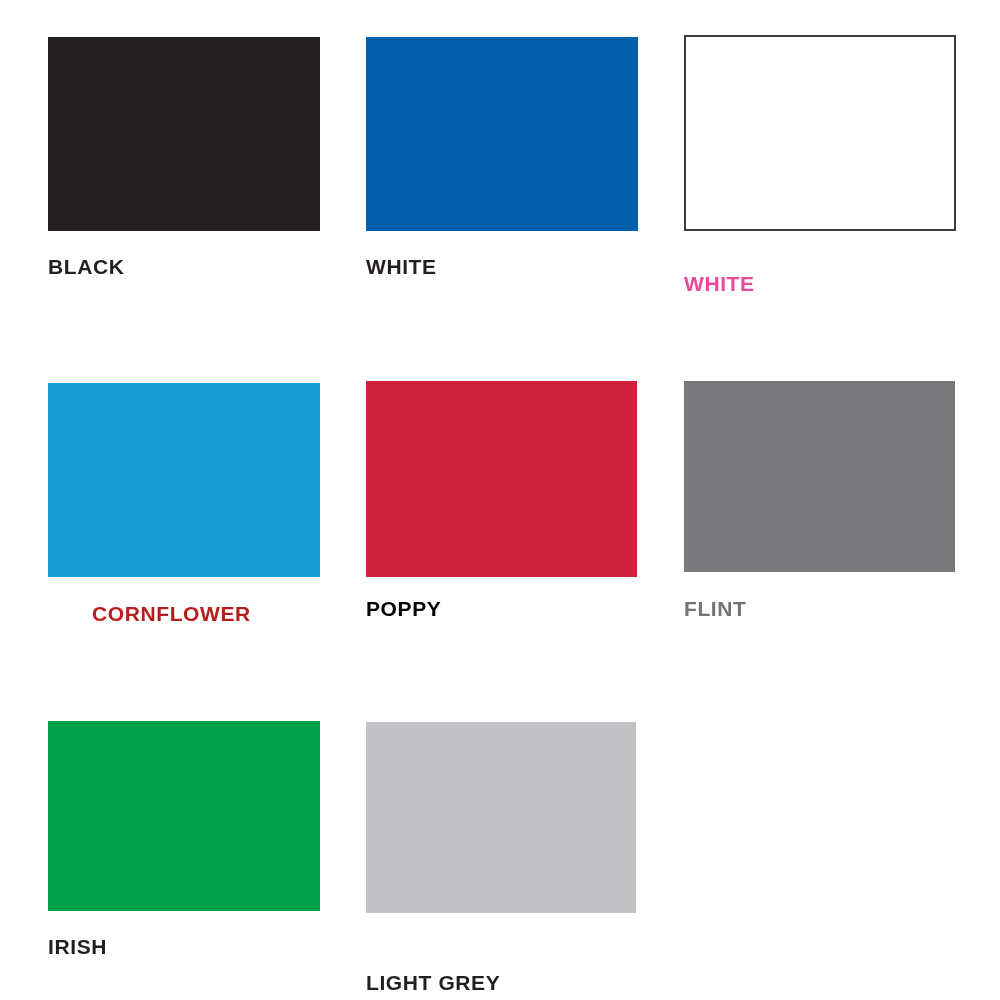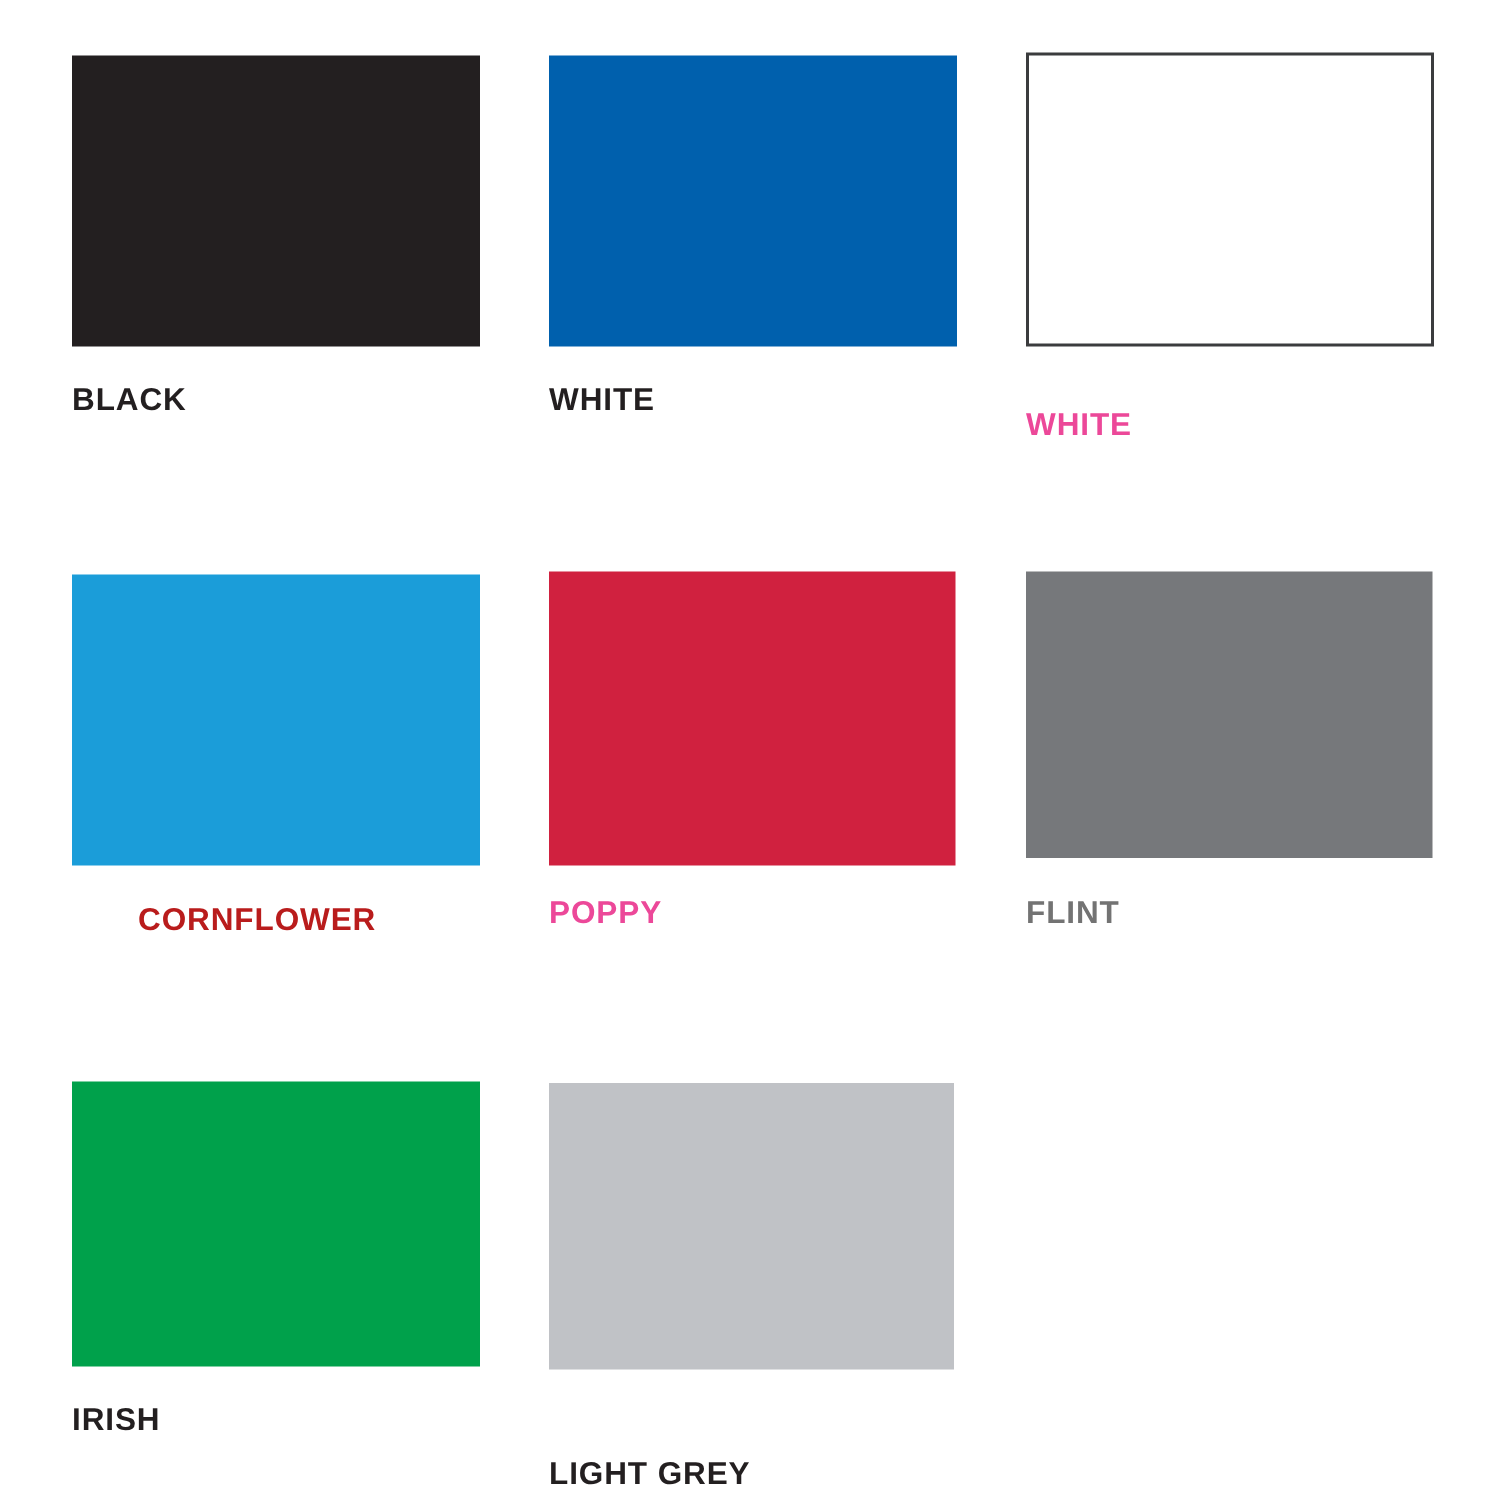--- a/index.html
+++ b/index.html
@@ -51,20 +51,20 @@
 <div id="palette-page" style="width: 1000px; height: 1000px; background: rgb(255, 255, 255);">
     <div class="swatch-chip" title="BLACK" style="left: 48px; top: 37px; width: 272px; height: 194px; background: rgb(35, 31, 32);"></div>
     <div class="swatch-label" style="left: 48px; top: 256px; color: rgb(35, 31, 32);">BLACK</div>
     <div class="swatch-chip" title="IRIS" style="left: 366px; top: 37px; width: 272px; height: 194px; background: rgb(0, 96, 173);"></div>
     <div class="swatch-label" style="left: 366px; top: 256px; color: rgb(35, 31, 32);">WHITE</div>
     <div class="swatch-chip bordered" title="WHITE" style="left: 684px; top: 35px; width: 272px; height: 196px; background: rgb(255, 255, 255); border-color: rgb(59, 60, 62);"></div>
     <div class="swatch-label" style="left: 684px; top: 273px; color: #ec4899;">WHITE</div>
     <div class="swatch-chip" title="CORNFLOWER" style="left: 48px; top: 383px; width: 272px; height: 194px; background: rgb(27, 157, 217);"></div>
     <div class="swatch-label" style="left: 48px; top: 603px; color: #b91c1c; margin-left: 44px;">CORNFLOWER</div>
     <div class="swatch-chip" title="POPPY" style="left: 366px; top: 381px; width: 271px; height: 196px; background: rgb(208, 33, 63);"></div>
-    <div class="swatch-label" style="left: 366px; top: 598px; color: #ec4899;">POPPY</div>
+    <div class="swatch-label" style="left: 366px; top: 598px; color: #000000;">POPPY</div>
     <div class="swatch-chip" title="FLINT" style="left: 684px; top: 381px; width: 271px; height: 191px; background: rgb(118, 120, 123);"></div>
     <div class="swatch-label" style="left: 684px; top: 598px; color: #737373;">FLINT</div>
     <div class="swatch-chip" title="IRISH" style="left: 48px; top: 721px; width: 272px; height: 190px; background: rgb(0, 161, 75);"></div>
     <div class="swatch-label" style="left: 48px; top: 936px; color: rgb(35, 31, 32); text-align: right;">IRISH</div>
     <div class="swatch-chip" title="LIGHT GREY" style="left: 366px; top: 722px; width: 270px; height: 191px; background: rgb(192, 194, 198);"></div>
     <div class="swatch-label" style="left: 366px; top: 972px; color: rgb(35, 31, 32);">LIGHT GREY</div>
   </div>
 
 </body></html>

